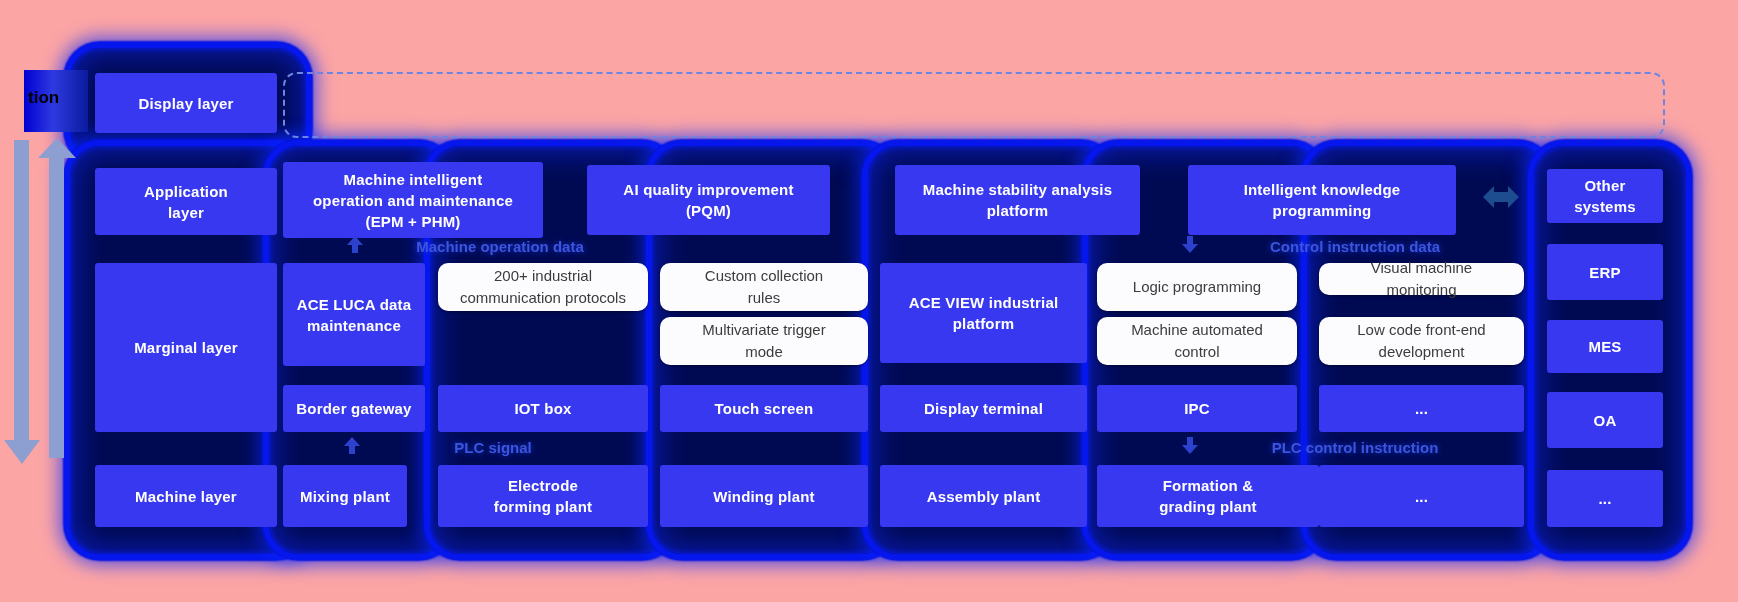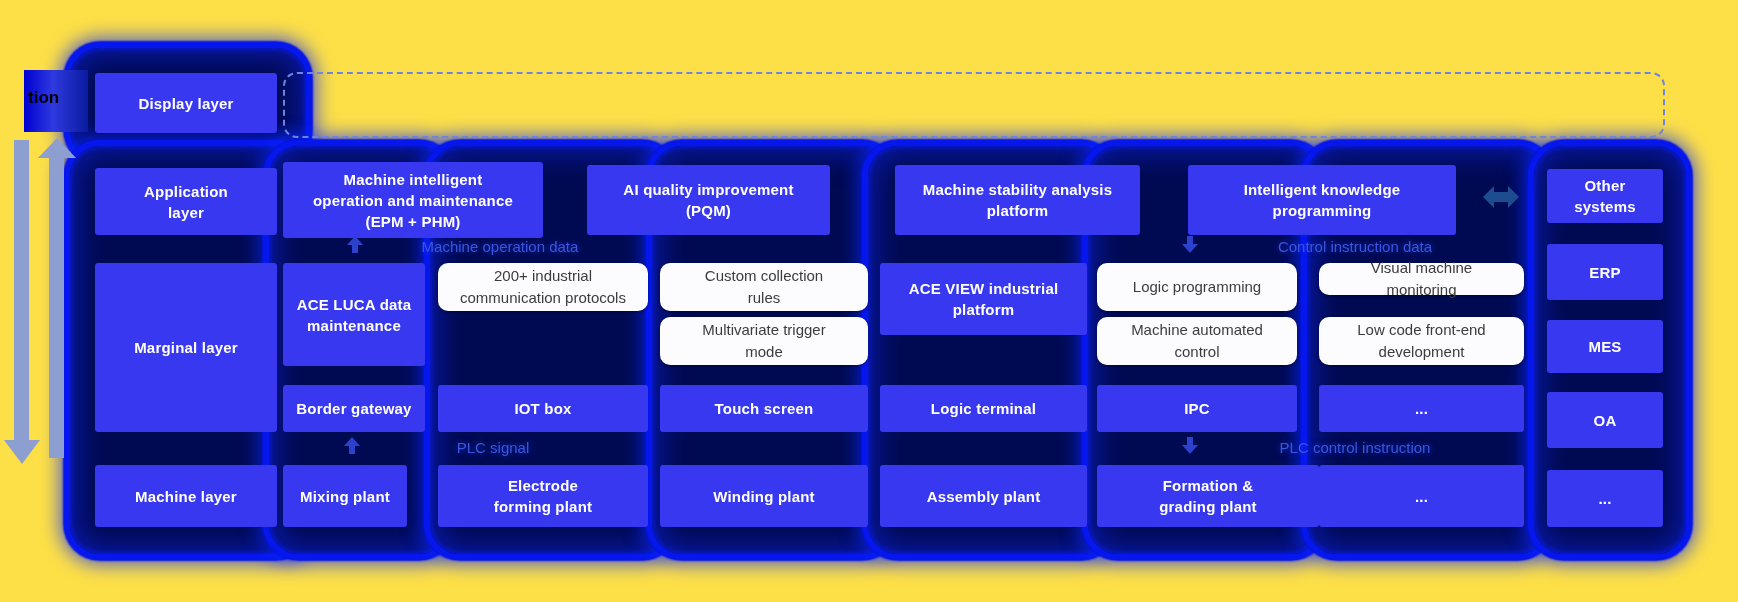--- a/index.html
+++ b/index.html
@@ -1,16 +1,16 @@
 <!DOCTYPE html>
 <html><head>
 <meta charset="utf-8">
 <style>
   html,body{margin:0;padding:0;background:#000;}
-  #stage{position:relative;width:1738px;height:602px;background:#fde047;overflow:hidden;
+  #stage{position:relative;width:1738px;height:602px;background:#fca5a5;overflow:hidden;
          font-family:"Liberation Sans",sans-serif;}
 
   
   .blob{position:absolute;border-radius:36px;background:#000a52;
         border:6px solid #0617ee;
         box-shadow:0 0 18px 5px rgba(10,40,255,.65), 0 0 2px 1px #0000c8,
                    inset 0 0 26px 10px rgba(15,35,220,.55), inset 0 0 4px 2px #0012c0;}
 
   
   .dashed{position:absolute;border:2px dashed #6d85e0;border-radius:14px;background:transparent;}
@@ -21,21 +21,21 @@
       align-items:center;justify-content:center;text-align:center;}
 
   
   .wb{position:absolute;background:#fcfcfe;color:#3c3c3c;font-size:15px;line-height:22px;
       border-radius:10px;display:flex;flex-direction:column;align-items:center;justify-content:center;
       text-align:center;box-shadow:0 1px 3px rgba(0,0,20,.5);}
 
   .ln{display:block;}
 
   
-  .flabel{position:absolute;color:#3d54de;font-weight:normal;font-size:15px;text-align:center;
+  .flabel{position:absolute;color:#3d54de;font-weight:bold;font-size:15px;text-align:center;
           text-shadow:0 0 6px rgba(30,60,220,.8);}
 
   
   .mini{position:absolute;width:16px;height:17px;}
   .mini .tri{position:absolute;left:0;width:0;height:0;
              border-left:8px solid transparent;border-right:8px solid transparent;}
   .mini.up .tri{top:0;border-bottom:9px solid #2c41cc;}
   .mini.down .tri{bottom:0;border-top:9px solid #2c41cc;}
   .mini .shaft{position:absolute;left:5px;width:6px;height:9px;background:#2c41cc;}
   .mini.up .shaft{top:8px;}
@@ -121,21 +121,21 @@
   </div>
   <div class="bx" style="left:1188px;top:165px;width:268px;height:70px">
     <span class="ln">Intelligent knowledge</span>
     <span class="ln">programming</span>
   </div>
 
   <div class="bx" style="left:283px;top:263px;width:142px;height:103px">
     <span class="ln">ACE LUCA data</span>
     <span class="ln">maintenance</span>
   </div>
-  <div class="bx" style="left:880px;top:263px;width:207px;height:72px">
+  <div class="bx" style="left:880px;top:263px;width:207px;height:100px">
     <span class="ln">ACE VIEW industrial</span>
     <span class="ln">platform</span>
   </div>
 
   <div class="wb" style="left:438px;top:263px;width:210px;height:48px">
     <span class="ln">200+ industrial</span>
     <span class="ln">communication protocols</span>
   </div>
   <div class="wb" style="left:660px;top:263px;width:208px;height:48px">
     <span class="ln">Custom collection</span>
@@ -164,21 +164,21 @@
   <div class="bx" style="left:283px;top:385px;width:142px;height:47px">
     <span class="ln">Border gateway</span>
   </div>
   <div class="bx" style="left:438px;top:385px;width:210px;height:47px">
     <span class="ln">IOT box</span>
   </div>
   <div class="bx" style="left:660px;top:385px;width:208px;height:47px">
     <span class="ln">Touch screen</span>
   </div>
   <div class="bx" style="left:880px;top:385px;width:207px;height:47px">
-    <span class="ln">Logic terminal</span>
+    <span class="ln">Display terminal</span>
   </div>
   <div class="bx" style="left:1097px;top:385px;width:200px;height:47px">
     <span class="ln">IPC</span>
   </div>
   <div class="bx" style="left:1319px;top:385px;width:205px;height:47px">
     <span class="ln">...</span>
   </div>
 
   <div class="bx" style="left:283px;top:465px;width:124px;height:62px">
     <span class="ln">Mixing plant</span>

